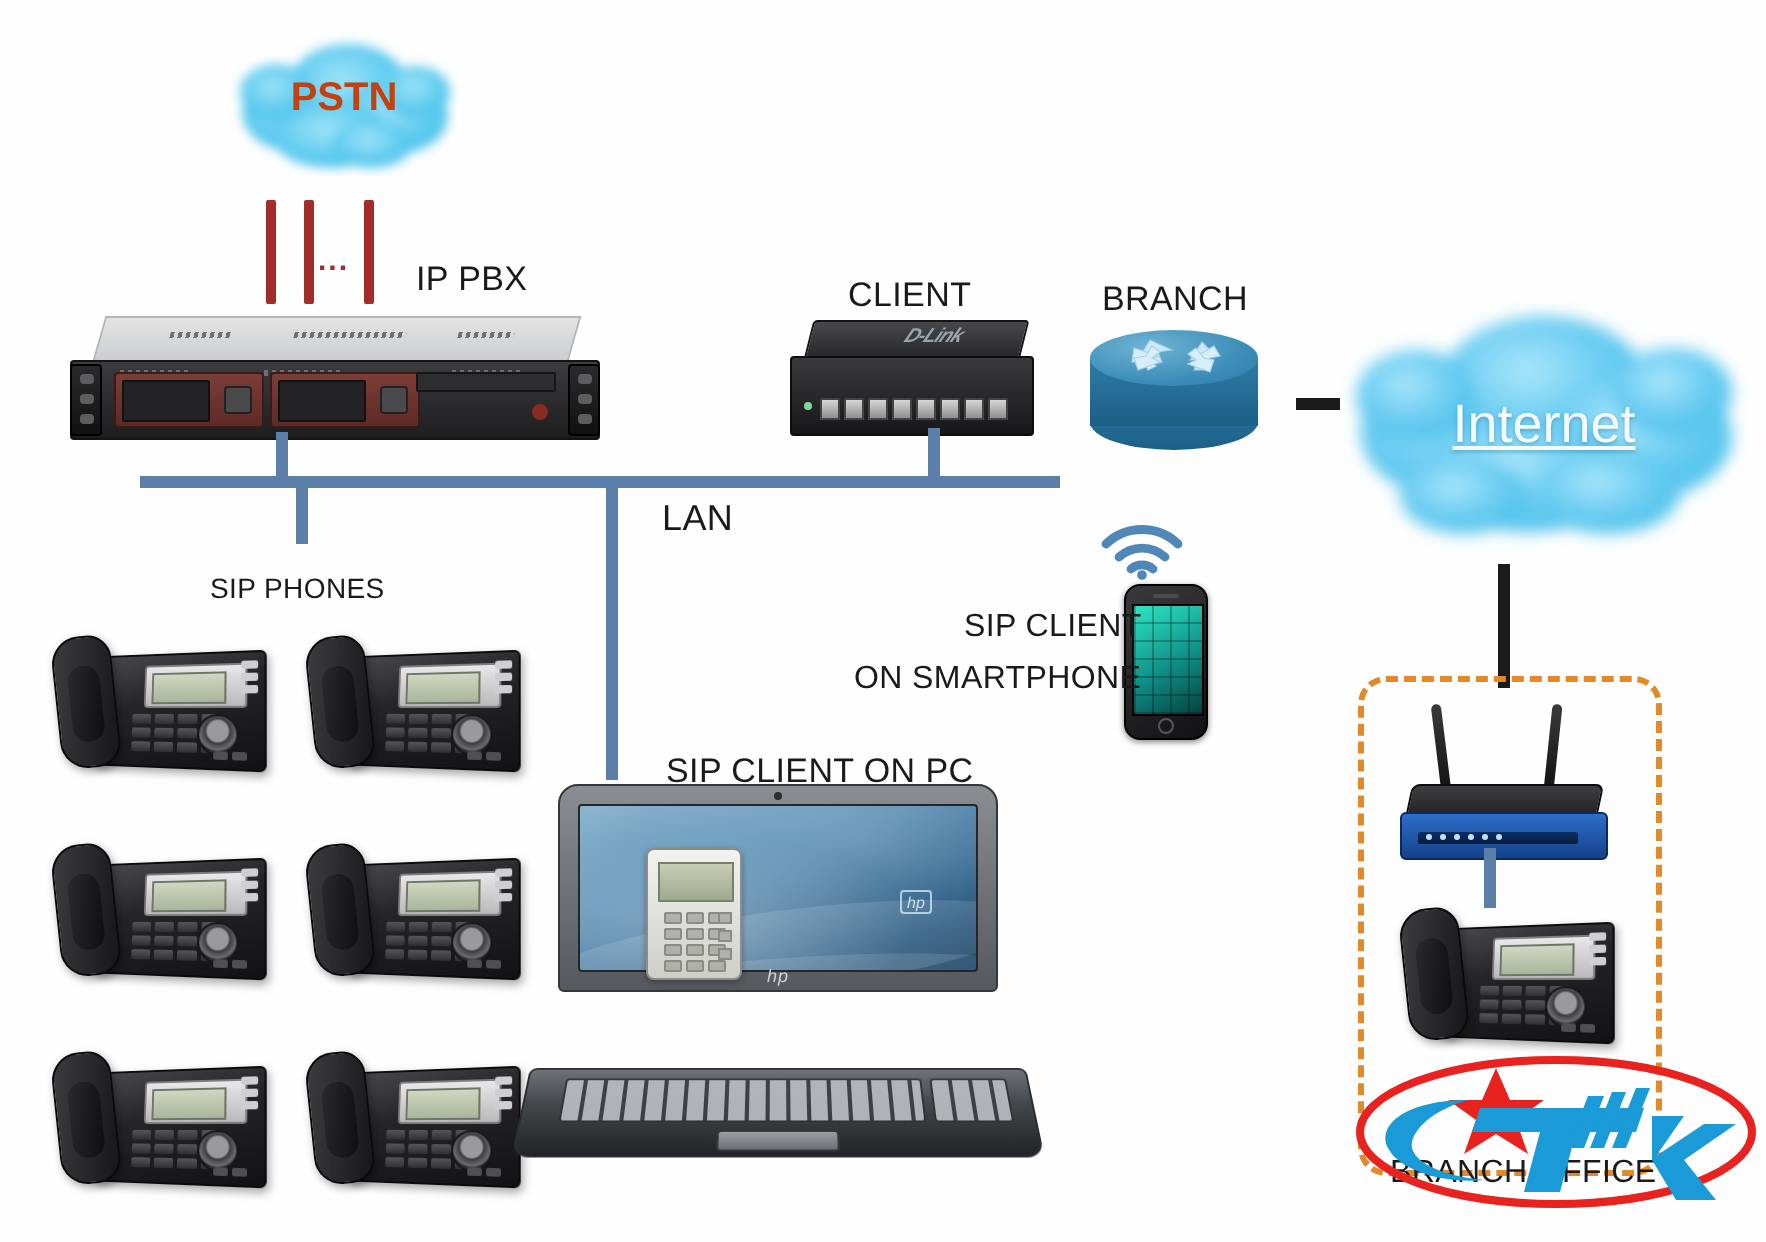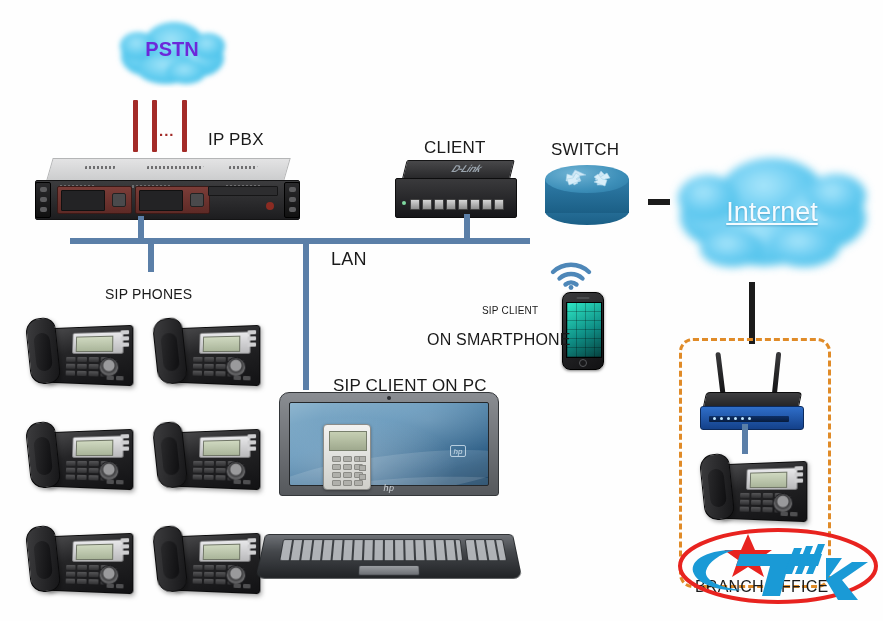--- a/index.html
+++ b/index.html
@@ -465,21 +465,21 @@
       <g filter="url(#pstnBlur)" fill="url(#pstnGrad)">
         <ellipse cx="40" cy="40" rx="27" ry="20"></ellipse>
         <ellipse cx="66" cy="28" rx="30" ry="22"></ellipse>
         <ellipse cx="90" cy="42" rx="26" ry="19"></ellipse>
         <ellipse cx="58" cy="52" rx="30" ry="16"></ellipse>
         <ellipse cx="30" cy="30" rx="18" ry="14"></ellipse>
         <ellipse cx="100" cy="30" rx="17" ry="13"></ellipse>
         <ellipse cx="78" cy="56" rx="20" ry="12"></ellipse>
       </g>
     </svg>
-    <div class="cloud-text" style="font-size:20px; color:#6d28d9; padding-bottom:6px;">PSTN</div>
+    <div class="cloud-text" style="font-size:20px; color:#c2410c; padding-bottom:6px;">PSTN</div>
   </div>
 
   <div class="pstn-line" style="left:133px; top:100px; width:5px; height:52px;"></div>
   <div class="pstn-line" style="left:152px; top:100px; width:5px; height:52px;"></div>
   <div class="pstn-line" style="left:182px; top:100px; width:5px; height:52px;"></div>
   <div class="pstn-dots" style="left:159px; top:122px; font-size:15px;">...</div>
 
   <div class="label" style="left:208px; top:130px; font-size:17px;">IP PBX</div>
 
   <div class="server" style="left:35px; top:158px;">
@@ -529,21 +529,21 @@
         <div class="port"></div>
         <div class="port"></div>
         <div class="port"></div>
         <div class="port"></div>
         <div class="port"></div>
         <div class="port"></div>
       </div>
     </div>
   </div>
 
-  <div class="label" style="left:551px; top:140px; font-size:17px;">SWITCH</div>
+  <div class="label" style="left:551px; top:140px; font-size:17px;">BRANCH</div>
 
   <div class="router" style="left:545px; top:165px;">
     <div class="r-bottom"></div>
     <div class="r-body"></div>
     <div class="r-top">
       <svg class="r-arrows" viewBox="0 0 84 28">
         <g fill="#cfe8f6" stroke="#9ecbe4" stroke-width="0.6">
           <polygon points="30,5 41,10 34,11 36,16 32,17 30,12 25,13"></polygon>
           <polygon points="56,6 50,15 54,15 52,20 57,20 59,14 63,13"></polygon>
           <polygon points="26,22 36,16 33,14 38,11 35,8 30,12 25,13" opacity="0"></polygon>
@@ -809,21 +809,21 @@
       <circle cx="23" cy="31.5" r="2.4" fill="#4e87b8"></circle>
     </svg>
   </div>
 
   <div class="phone-mob" style="left:562px; top:292px;">
     <div class="mob-speaker"></div>
     <div class="mob-screen"></div>
     <div class="mob-home"></div>
   </div>
 
-  <div class="label" style="left:482px; top:305px; font-size:10px;">SIP CLIENT</div>
+  <div class="label" style="left:482px; top:305px; font-size:16px;">SIP CLIENT</div>
   <div class="label" style="left:427px; top:331px; font-size:16px;">ON SMARTPHONE</div>
 
   <div class="label" style="left:333px; top:376px; font-size:17px;">SIP CLIENT ON PC</div>
 
   <div class="laptop" style="left:265px; top:392px;">
     <div class="lp-lid">
       <div class="lp-cam"></div>
       <div class="lp-screen">
         <div class="lp-wave" style="top:52px; transform:rotate(-7deg);"></div>
         <div class="lp-wave" style="top:76px; transform:rotate(-4deg); height:30px;"></div>

